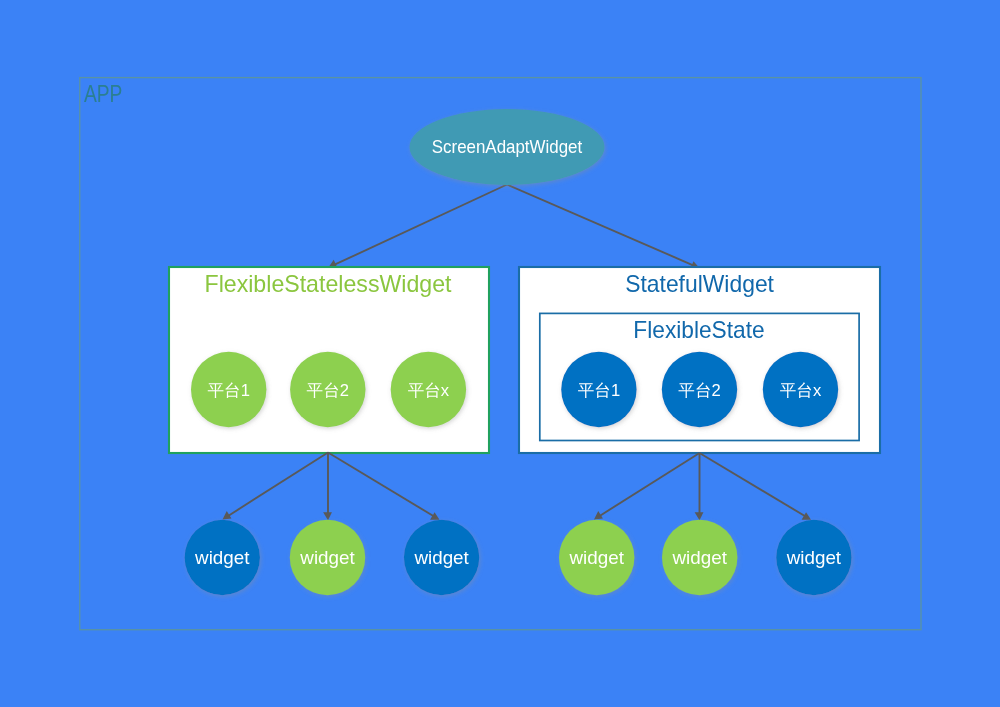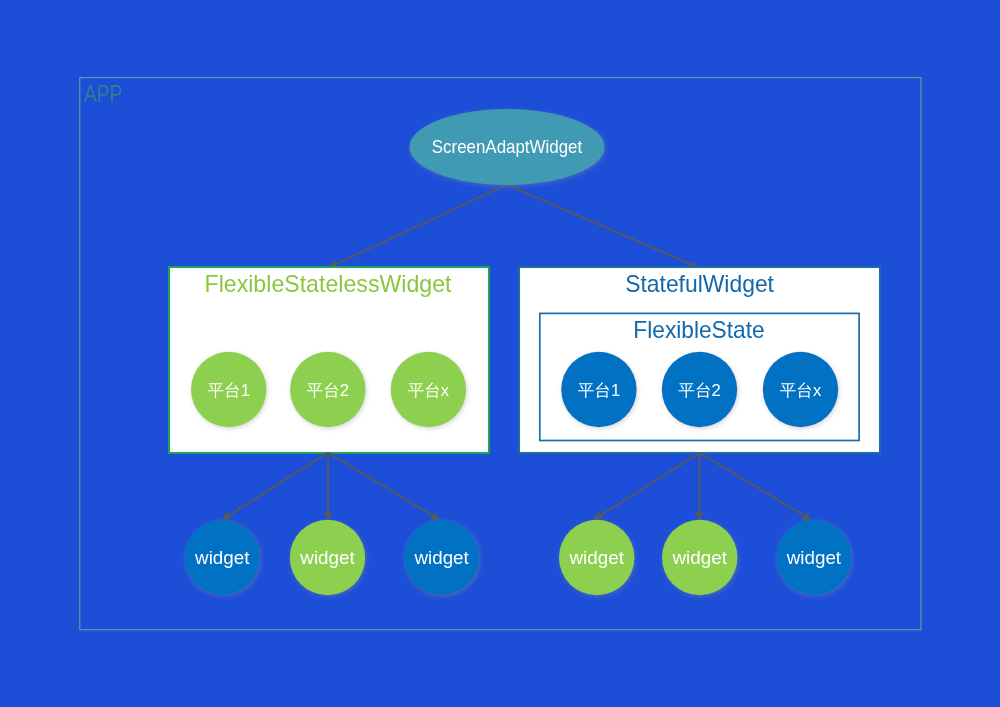--- a/index.html
+++ b/index.html
@@ -11,21 +11,21 @@
   body {
     width: 1000px;
     height: 707px;
     overflow: hidden;
     font-family: "Liberation Sans", sans-serif;
   }
   #stage {
     position: relative;
     width: 1000px;
     height: 707px;
-    background: #1d4ed8;
+    background: #3b82f6;
   }
   svg.diagram { position: absolute; left: 0; top: 0; }
   .node-label { fill: #ffffff; font-family: "Liberation Sans", sans-serif; }
   .app-title { fill: #2b7f91; font-size: 23px; font-family: "Liberation Sans", sans-serif; }
   .root-label { font-size: 18.5px; }
   .box-title { font-size: 24px; font-family: "Liberation Sans", sans-serif; }
   .box-title.green { fill: #8bc63f; }
   .box-title.blue { fill: #1168ab; }
   .cjk { font-size: 16.6px; }
   .widget-label { font-size: 18.6px; }

